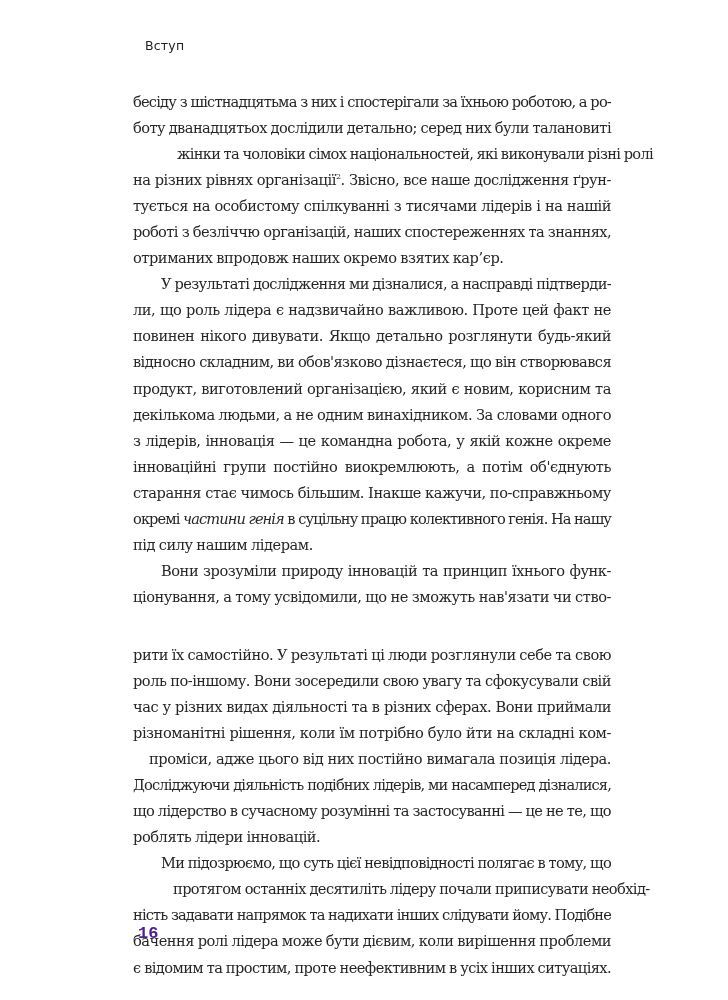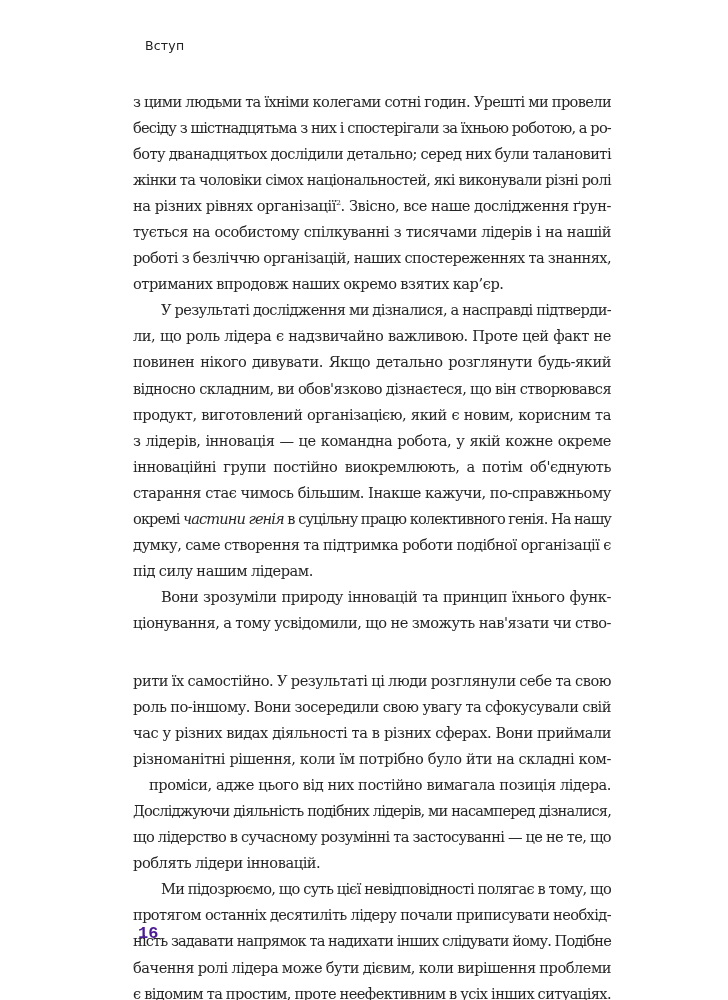--- a/index.html
+++ b/index.html
@@ -30,60 +30,59 @@
 </style>
 </head>
 <body>
 
 <div class="page">
   <div class="running-head">Вступ</div>
 
   <div class="body-text">
 
     <div>
-      <span class="line" style="white-space: nowrap; letter-spacing: -0.65px;">з цими людьми та їхніми колегами сотні годин. Урешті ми провели</span>
       <span class="line" style="white-space: nowrap; letter-spacing: -0.8px;">бесіду з шістнадцятьма з них і спостерігали за їхньою роботою, а ро-</span>
       <span class="line" style="white-space: nowrap; letter-spacing: -0.55px;">боту дванадцятьох дослідили детально; серед них були талановиті</span>
-      <span class="line" style="white-space: nowrap; letter-spacing: -0.7px;">жінки та чоловіки сімох національностей, які виконували різні ролі</span>
+      <span class="line" style="white-space: nowrap; letter-spacing: -0.7px; margin-left: 44px;">жінки та чоловіки сімох національностей, які виконували різні ролі</span>
       <span class="line" style="white-space: nowrap; letter-spacing: -0.45px;"><span>на різних рівнях організації</span><sup>2</sup><span>. Звісно, все наше дослідження ґрун-</span></span>
       <span class="line" style="white-space: nowrap; letter-spacing: -0.45px;">тується на особистому спілкуванні з тисячами лідерів і на нашій</span>
       <span class="line" style="white-space: nowrap; letter-spacing: -0.6px;">роботі з безліччю організацій, наших спостереженнях та знаннях,</span>
       <span class="line last" style="white-space: nowrap; letter-spacing: -0.45px;">отриманих впродовж наших окремо взятих кар’єр.</span>
     </div>
 
     <div>
       <span class="line indent" style="white-space: nowrap; letter-spacing: -0.65px;">У результаті дослідження ми дізналися, а насправді підтверди-</span>
       <span class="line" style="white-space: nowrap; letter-spacing: -0.45px;">ли, що роль лідера є надзвичайно важливою. Проте цей факт не</span>
       <span class="line" style="white-space: nowrap; letter-spacing: -0.45px;">повинен нікого дивувати. Якщо детально розглянути будь-який</span>
       <span class="line" style="white-space: nowrap; letter-spacing: -0.6px;">відносно складним, ви обов'язково дізнаєтеся, що він створювався</span>
       <span class="line" style="white-space: nowrap; letter-spacing: -0.45px;">продукт, виготовлений організацією, який є новим, корисним та</span>
+      <span class="line" style="white-space: nowrap; letter-spacing: -0.5px;">декількома людьми, а не одним винахідником. За словами одного</span>
       <span class="line" style="white-space: nowrap; letter-spacing: -0.45px;">з лідерів, інновація — це командна робота, у якій кожне окреме</span>
       <span class="line" style="white-space: nowrap; letter-spacing: -0.45px;">інноваційні групи постійно виокремлюють, а потім об'єднують</span>
       <span class="line" style="white-space: nowrap; letter-spacing: -0.45px;">старання стає чимось більшим. Інакше кажучи, по-справжньому</span>
       <span class="line" style="white-space: nowrap; letter-spacing: -0.9px;"><span>окремі </span><em>частини генія</em><span> в суцільну працю колективного генія. На нашу</span></span>
-      <span class="line" style="white-space: nowrap; letter-spacing: -0.5px;">думку, саме створення та підтримка роботи подібної організації є</span>
       <span class="line last" style="white-space: nowrap; letter-spacing: -0.45px;">під силу нашим лідерам.</span>
     </div>
 
     <div>
       <span class="line indent" style="white-space: nowrap; letter-spacing: -0.45px;">Вони зрозуміли природу інновацій та принцип їхнього функ-</span>
       <span class="line" style="white-space: nowrap; letter-spacing: -0.45px;">ціонування, а тому усвідомили, що не зможуть нав'язати чи ство-</span>
       <span class="line" style="white-space: nowrap; letter-spacing: -0.45px; margin-top: 32px;">рити їх самостійно. У результаті ці люди розглянули себе та свою</span>
       <span class="line" style="white-space: nowrap; letter-spacing: -0.5px;">роль по-іншому. Вони зосередили свою увагу та сфокусували свій</span>
       <span class="line" style="white-space: nowrap; letter-spacing: -0.45px;">час у різних видах діяльності та в різних сферах. Вони приймали</span>
       <span class="line" style="white-space: nowrap; letter-spacing: -0.45px;">різноманітні рішення, коли їм потрібно було йти на складні ком-</span>
       <span class="line" style="white-space: nowrap; letter-spacing: -0.45px; margin-left: 16px;">проміси, адже цього від них постійно вимагала позиція лідера.</span>
       <span class="line" style="white-space: nowrap; letter-spacing: -0.85px;">Досліджуючи діяльність подібних лідерів, ми насамперед дізналися,</span>
       <span class="line" style="white-space: nowrap; letter-spacing: -0.65px;">що лідерство в сучасному розумінні та застосуванні — це не те, що</span>
       <span class="line last" style="white-space: nowrap; letter-spacing: -0.45px;">роблять лідери інновацій.</span>
     </div>
 
     <div>
       <span class="line indent" style="white-space: nowrap; letter-spacing: -0.7px;">Ми підозрюємо, що суть цієї невідповідності полягає в тому, що</span>
-      <span class="line" style="white-space: nowrap; letter-spacing: -0.6px;">протягом останніх десятиліть лідеру почали приписувати необхід-</span>
+      <span class="line" style="white-space: nowrap; letter-spacing: -0.6px; margin-left: 40px;">протягом останніх десятиліть лідеру почали приписувати необхід-</span>
       <span class="line" style="white-space: nowrap; letter-spacing: -0.85px;">ність задавати напрямок та надихати інших слідувати йому. Подібне</span>
       <span class="line" style="white-space: nowrap; letter-spacing: -0.5px;">бачення ролі лідера може бути дієвим, коли вирішення проблеми</span>
       <span class="line" style="white-space: nowrap; letter-spacing: -0.6px;">є відомим та простим, проте неефективним в усіх інших ситуаціях.</span>
 
     </div>
   </div>
 
   <div class="page-number">16</div>
 </div>
 

